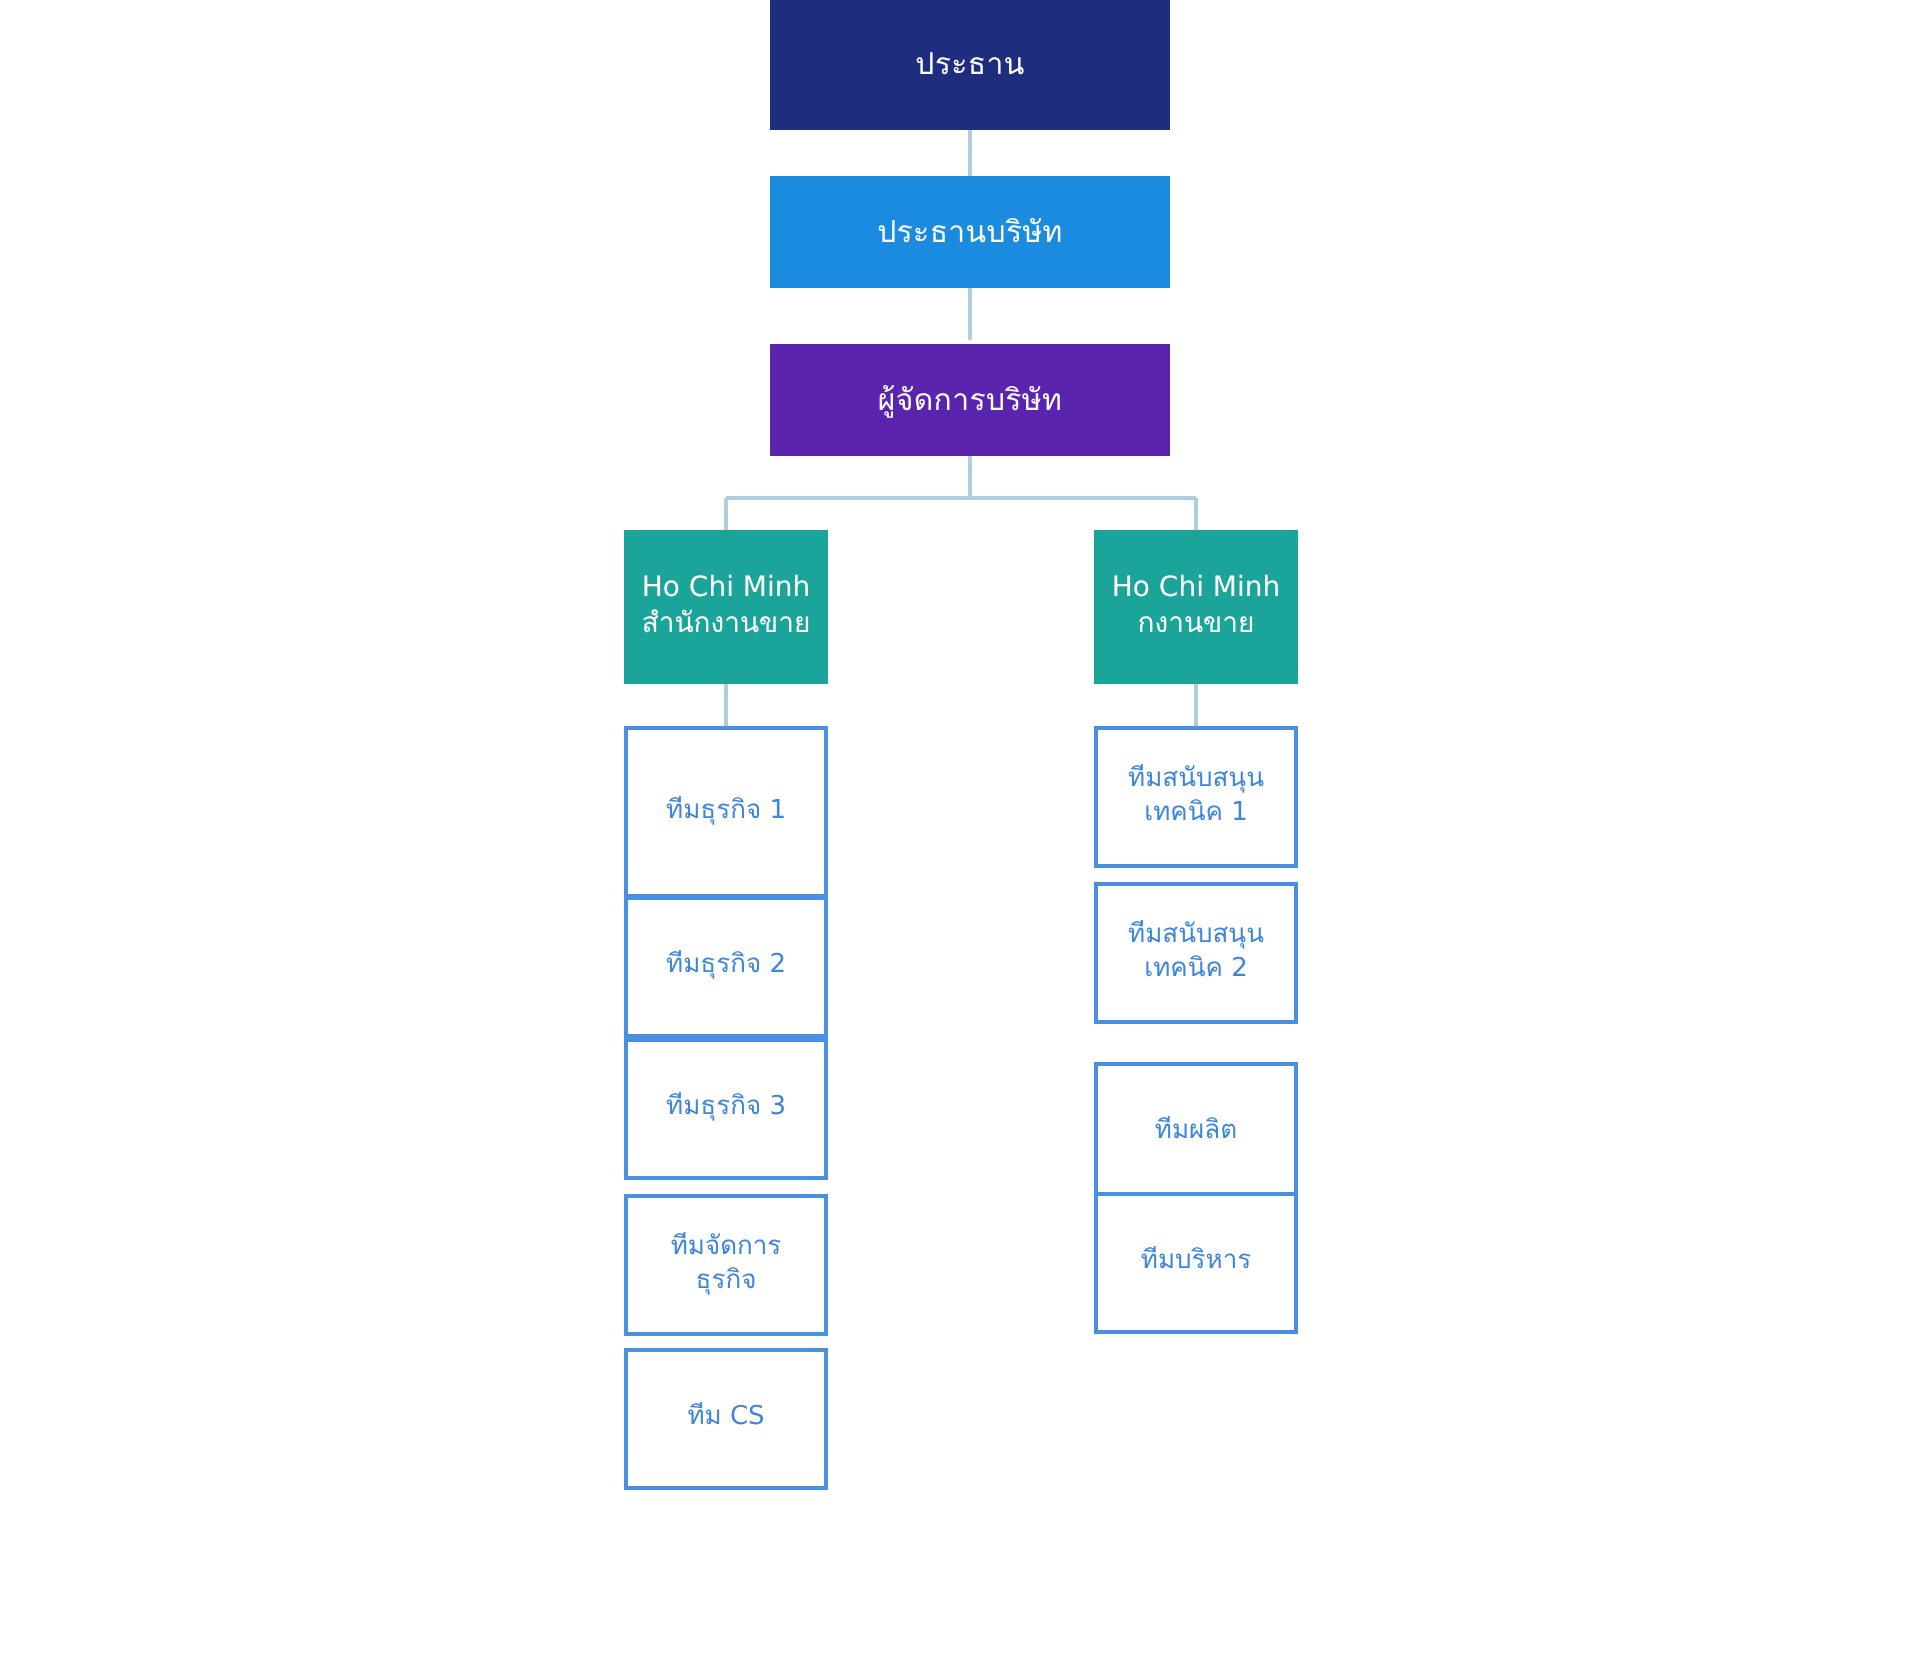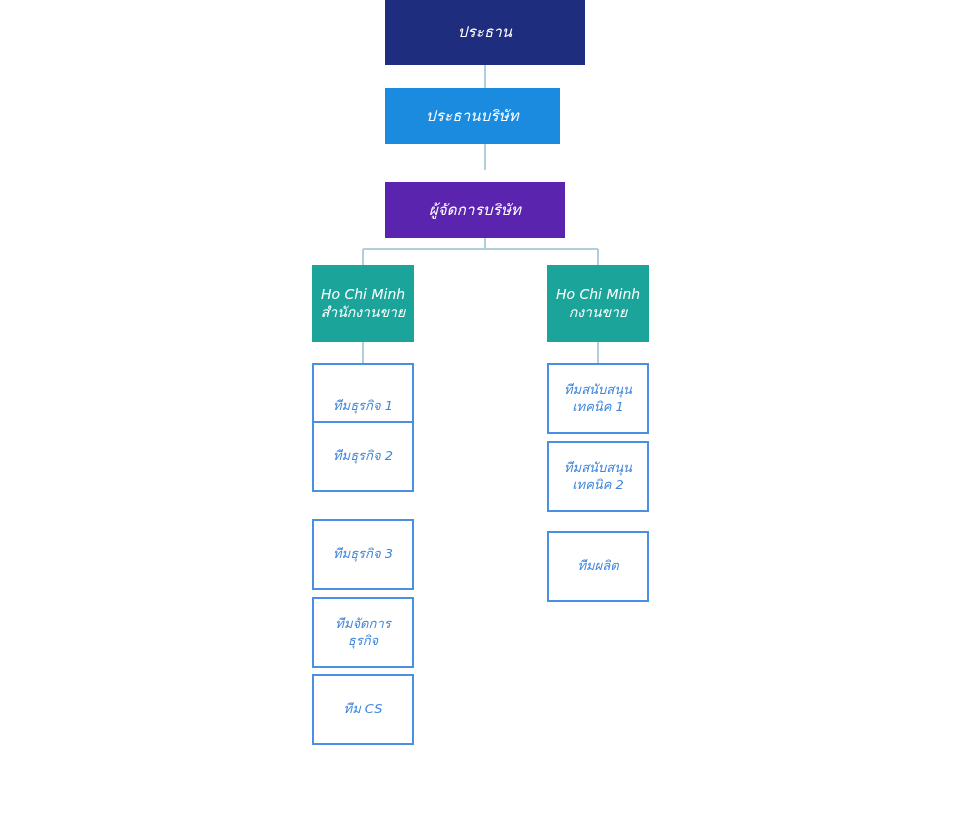--- a/index.html
+++ b/index.html
@@ -34,21 +34,20 @@
   }
 
   .node {
     position: absolute;
     box-sizing: border-box;
     display: flex;
     align-items: center;
     justify-content: flex-end;
     text-align: center;
     line-height: 1.25;
-    font-style: italic;
   }
 
   
   .node-exec {
     color: #ffffff;
     font-size: 15px;
     font-weight: 400;
     letter-spacing: .2px;
   }
 
@@ -99,25 +98,25 @@
       <line x1="363" y1="342" x2="363" y2="363"></line>
 
       <line x1="598" y1="342" x2="598" y2="363"></line>
     </g>
   </svg>
 
   <div class="node node-exec node-chairman" style="left:385px; top:0px; width:200px; height:65px;">
     <span class="node-inner">ประธาน</span>
   </div>
 
-  <div class="node node-exec node-president" style="left:385px; top:88px; width:175px; height:56px;">
+  <div class="node node-exec node-president" style="left:385px; top:88px; width:200px; height:56px;">
     <span class="node-inner">ประธานบริษัท</span>
   </div>
 
-  <div class="node node-exec node-manager" style="left:385px; top:182px; width:180px; height:56px;">
+  <div class="node node-exec node-manager" style="left:385px; top:172px; width:200px; height:56px;">
     <span class="node-inner">ผู้จัดการบริษัท</span>
   </div>
 
   <div class="node node-division" style="left:312px; top:265px; width:102px; height:77px;">
     <span class="node-inner">
       <span class="label-en">Ho Chi Minh</span>
       <span class="label-th">สำนักงานขาย</span>
     </span>
   </div>
 
@@ -127,21 +126,21 @@
       <span class="label-th">กงานขาย</span>
     </span>
   </div>
 
   <div class="node node-team" style="left:312px; top:363px; width:102px; height:86px;">
     <span class="node-inner">
       <span>ทีมธุรกิจ 1</span>
     </span>
   </div>
 
-  <div class="node node-team" style="left:312px; top:421px; width:102px; height:71px;">
+  <div class="node node-team" style="left:312px; top:448px; width:102px; height:71px;">
     <span class="node-inner">
       <span>ทีมธุรกิจ 2</span>
     </span>
   </div>
 
   <div class="node node-team" style="left:312px; top:519px; width:102px; height:71px;">
     <span class="node-inner">
       <span>ทีมธุรกิจ 3</span>
     </span>
   </div>
@@ -172,14 +171,19 @@
       <span>เทคนิค 2</span>
     </span>
   </div>
 
   <div class="node node-team" style="left:547px; top:531px; width:102px; height:71px;">
     <span class="node-inner">
       <span>ทีมผลิต</span>
     </span>
   </div>
 
+  <div class="node node-team" style="left:547px; top:596px; width:102px; height:71px;">
+    <span class="node-inner">
+      <span>ทีมบริหาร</span>
+    </span>
+  </div>
 
 </div>
 
 </body></html>

